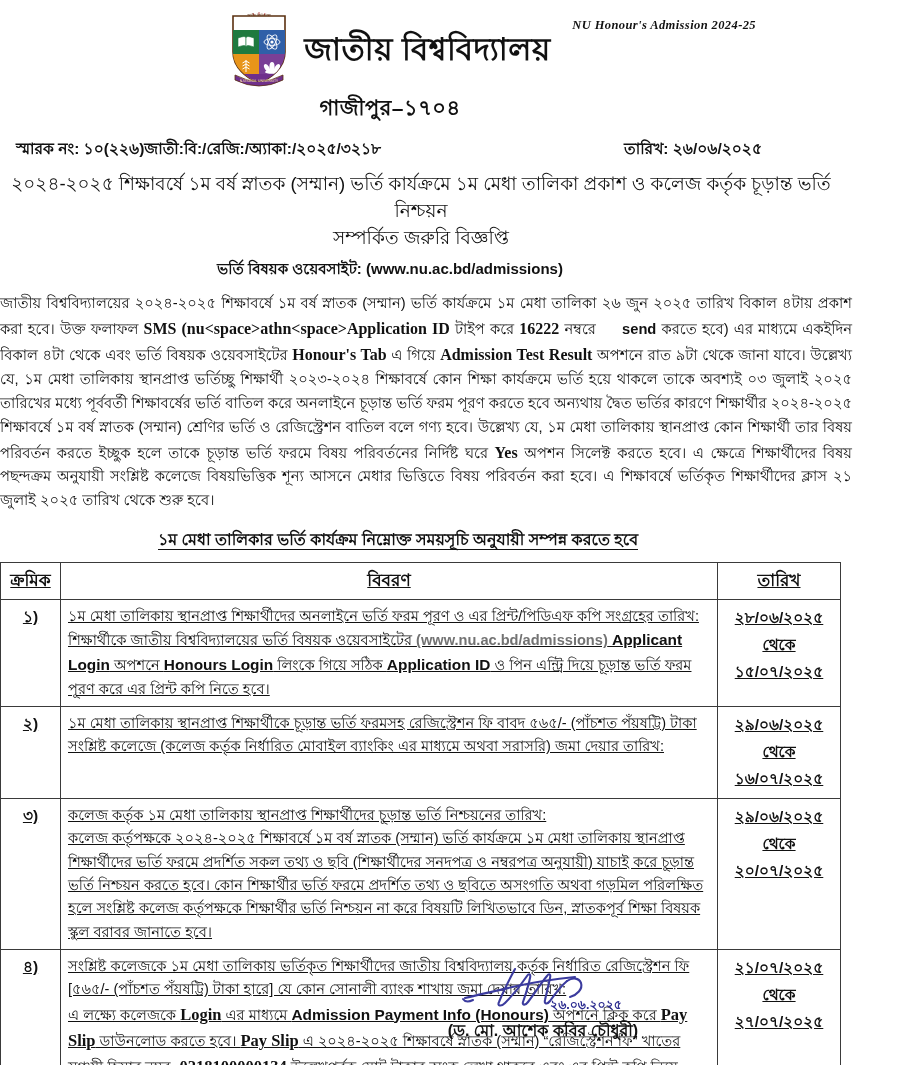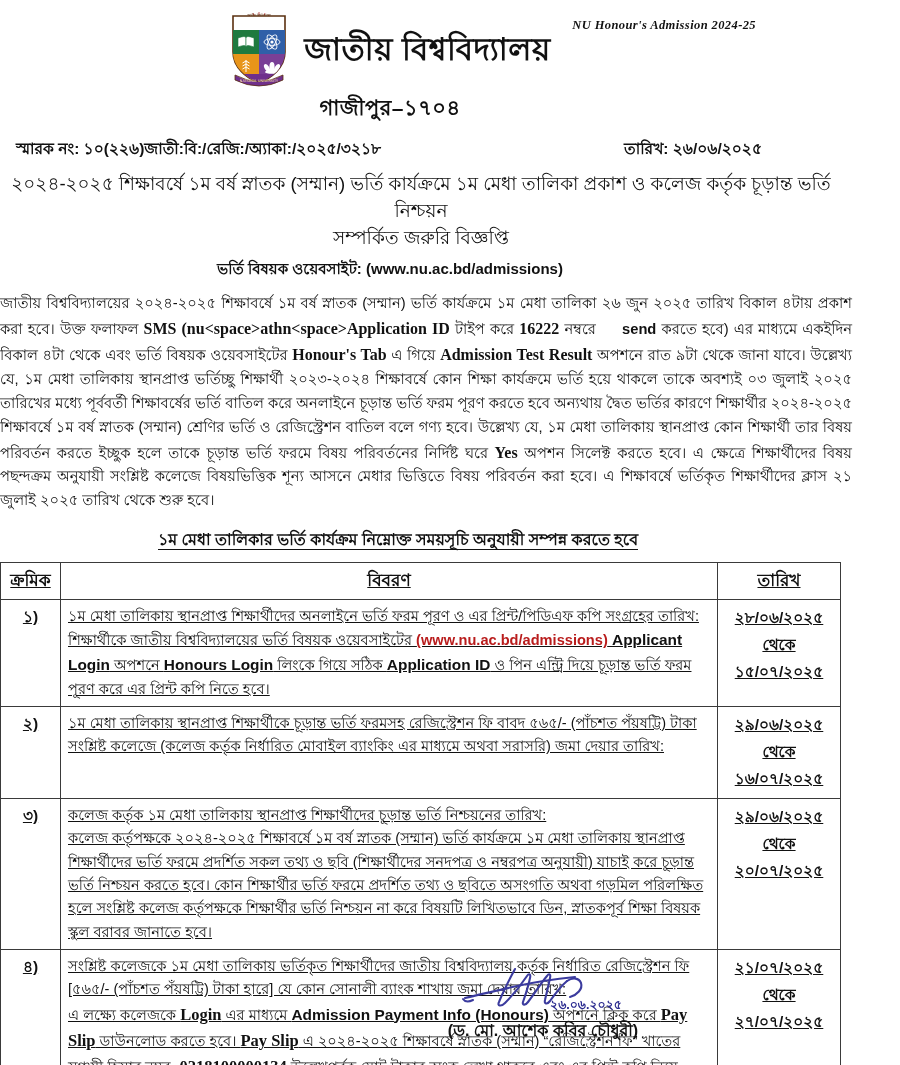--- a/index.html
+++ b/index.html
@@ -185,21 +185,21 @@
     text-align: left;
     font-weight: 500;
   }
   td.date {
     text-align: center;
     font-size: 15.4px;
     line-height: 1.75;
     font-weight: bold;
     padding-top: 6px;
   }
-  .link { color: #b91c1c; font-weight: bold; margin-top: 27px; }
+  .link { color: #737373; font-weight: bold; margin-top: 27px; }
   .en-s {
     font-family: "Liberation Sans", "DejaVu Sans", sans-serif;
     font-weight: bold;
     font-size: 15.4px;
   }
   .en-r {
     font-family: "Liberation Serif", "DejaVu Serif", serif;
     font-weight: bold;
     font-size: 16.5px;
   }

